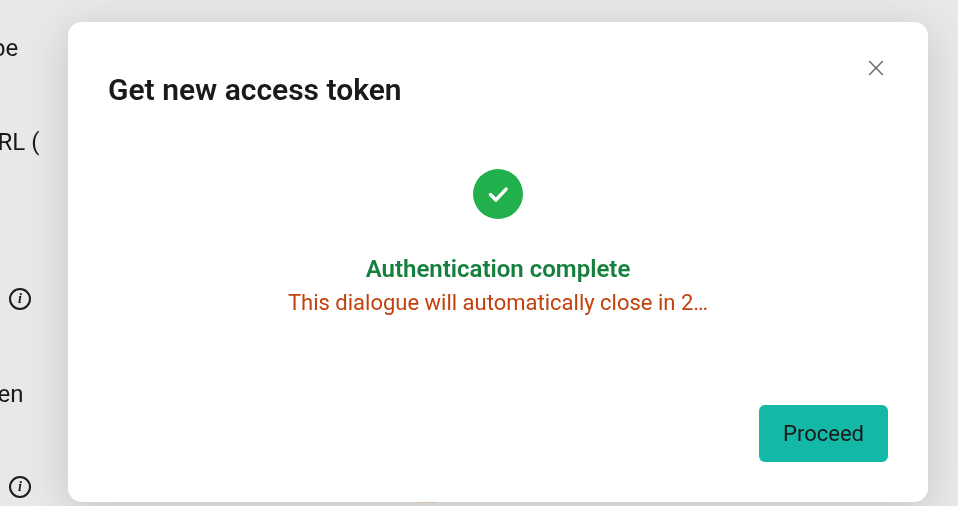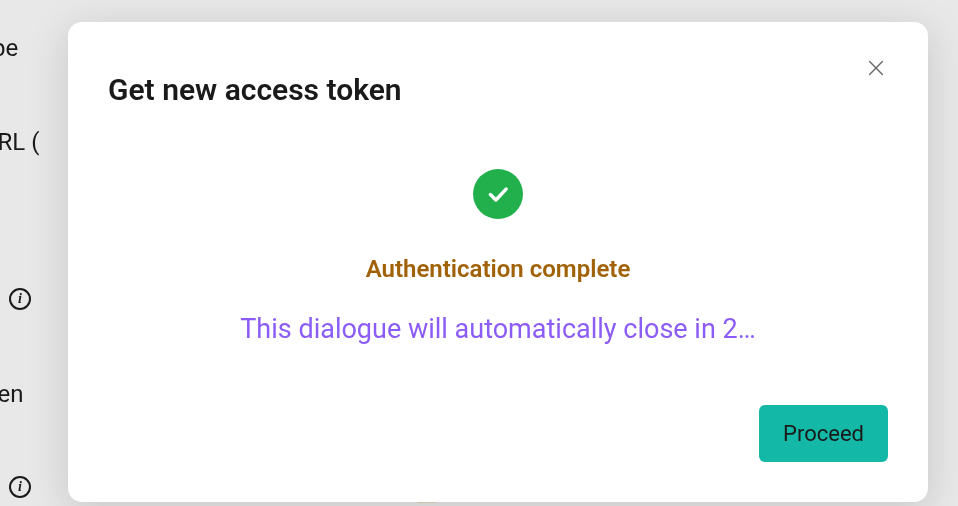--- a/index.html
+++ b/index.html
@@ -147,27 +147,27 @@
       display: flex;
       align-items: center;
       justify-content: center;
       margin-bottom: 36px;
     }
     .check-circle svg { display: block; }
 
     .status-heading {
       font-size: 24px;
       font-weight: 600;
-      color: #a16207;
-      margin-bottom: 30px;
+      color: #15803d;
+      margin-bottom: 7px;
     }
 
     .status-subtext {
-      font-size: 27px;
-      color: #8b5cf6;
+      font-size: 22px;
+      color: #c2410c;
       font-weight: 400;
     }
 
     .modal-footer {
       display: flex;
       justify-content: flex-end;
     }
 
     .proceed-btn {
       background: #14b8a6;

